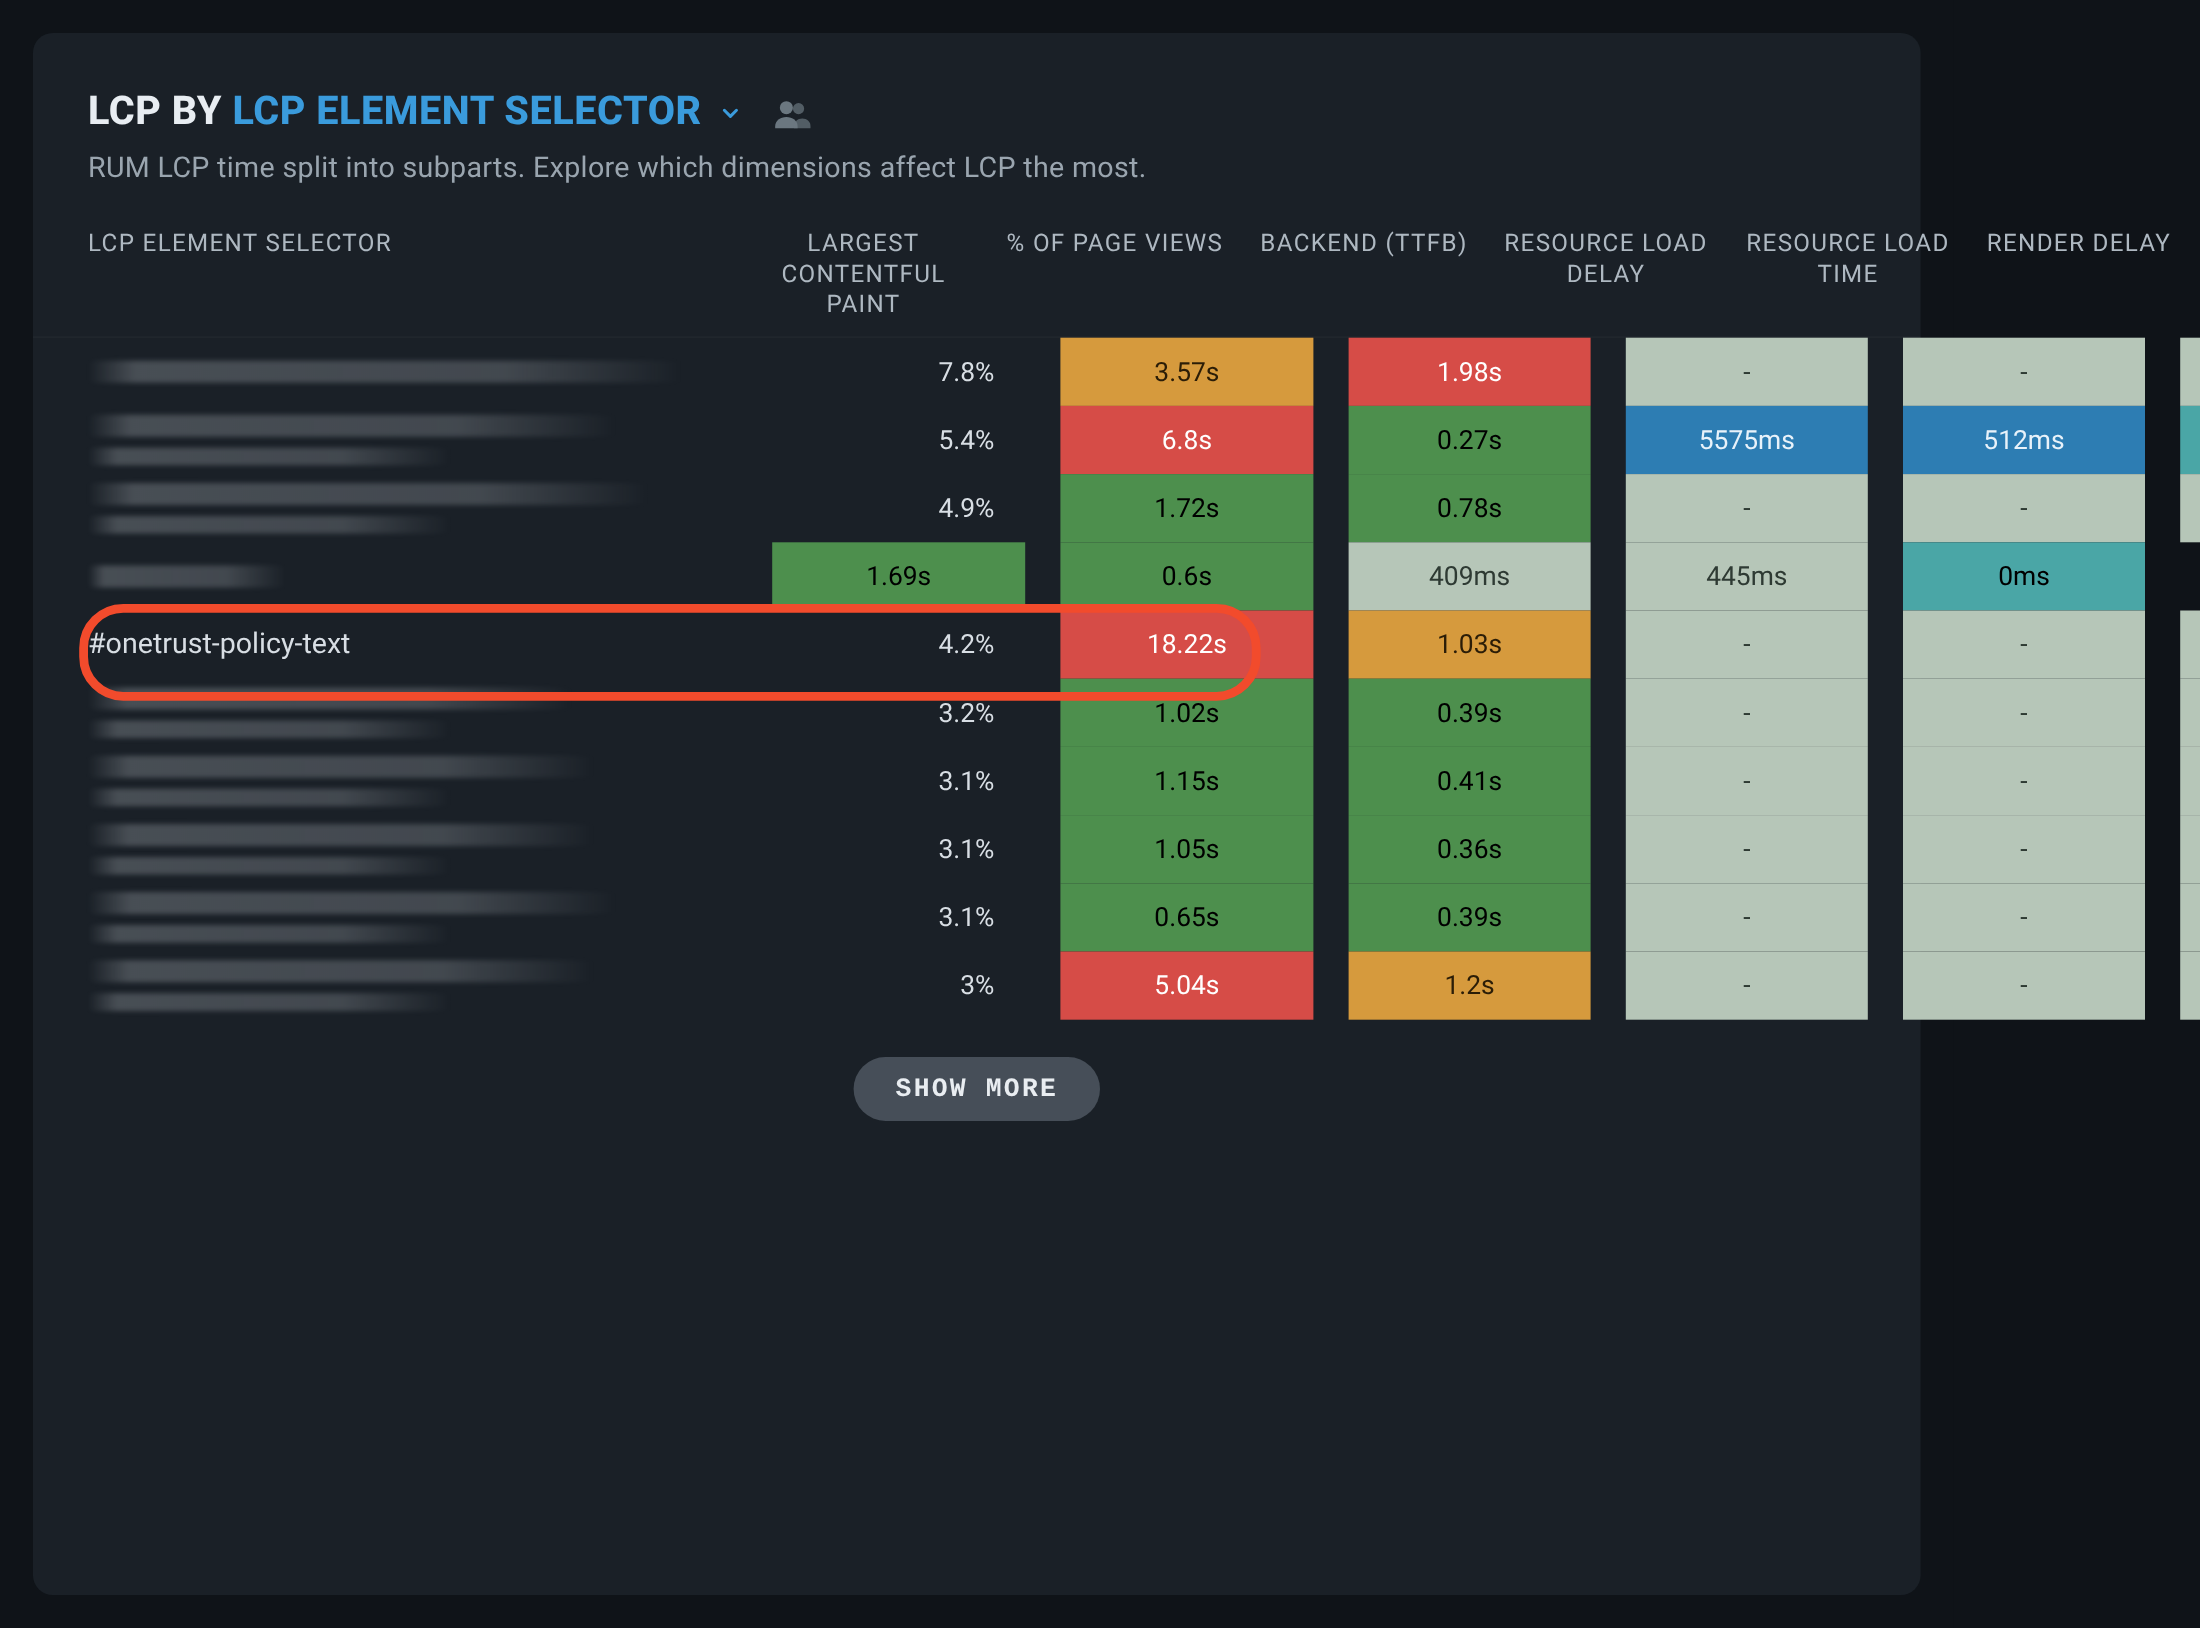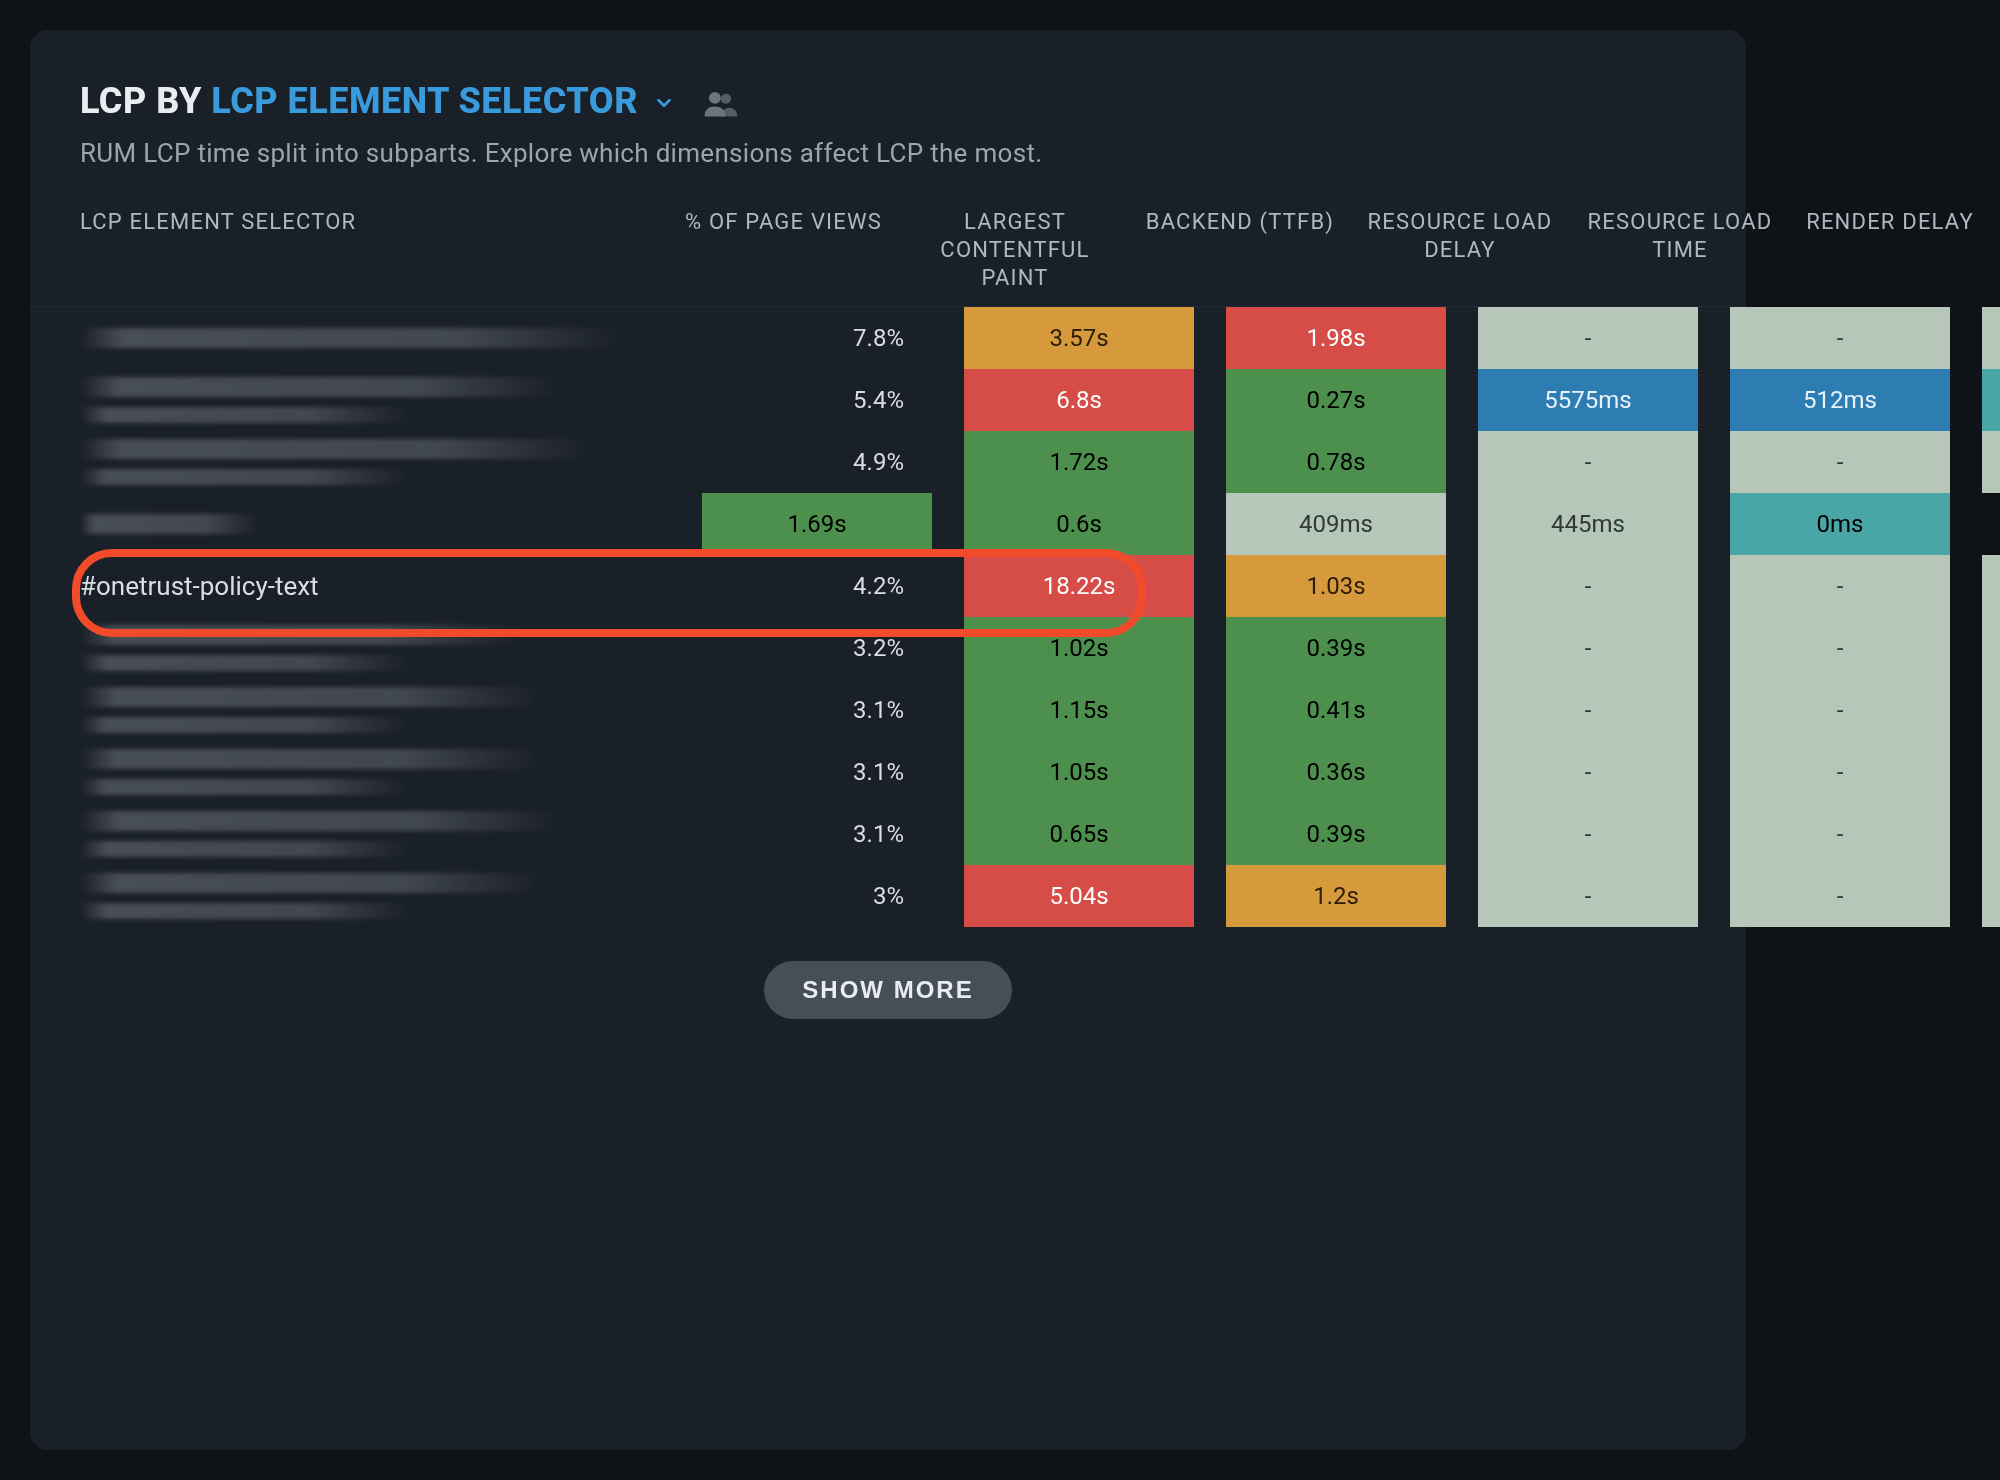--- a/index.html
+++ b/index.html
@@ -41,21 +41,21 @@
   .blurred{height:20px;border-radius:4px;background:linear-gradient(90deg,rgba(210,216,222,.0) 0%,rgba(210,216,222,.25) 8%,rgba(210,216,222,.22) 70%,rgba(210,216,222,0) 100%);filter:blur(2.2px);width:100%;}
   .blurred.l2{height:16px;margin-top:10px;width:60%;}
   .blurwrap{display:flex;flex-direction:column;justify-content:center;width:100%;padding-right:40px;height:100%;}
   .c-red{background:var(--red);color:#ffffff;}
   .c-orange{background:var(--orange);color:#2b1d07;}
   .c-green{background:var(--green);color:#000000;}
   .c-mint{background:var(--mint);color:#2e3a33;}
   .c-teal{background:var(--teal);color:#000000;}
   .c-blue{background:var(--blue);color:#e8f2fa;}
   .showmore{display:flex;justify-content:center;margin-top:34px;}
-  .showmore button{background:#464e58;border:none;color:#e9edf1;font-size:24px;font-weight:800;letter-spacing:2px;text-transform:uppercase;border-radius:34px;height:58px;padding:0 38px;cursor:pointer;}
+  .showmore button{background:#464e58;border:none;color:#e9edf1;font-size:24px;font-weight:800;letter-spacing:2px;text-transform:uppercase;border-radius:34px;height:58px;padding:0 38px;cursor:pointer;font-family:Liberation Mono, monospace;}
   .highlight{position:absolute;border:8px solid var(--highlight);border-radius:40px;left:42px;width:1058px;height:72px;top:249px;pointer-events:none;}
   svg{display:block;}
 </style>
 </head>
 <body>
 <div class="wrap">
   <div class="panel">
     <div class="titlebar">
       <div class="title">
         <span>LCP BY </span>
@@ -75,22 +75,22 @@
               <path d="M22 30c0-5 4-8.5 9-8.5s9 3.5 9 8.5v2H22v-2z" opacity=".7"></path>
             </svg>
         </span>
       </div>
     </div>
     <div class="subtitle">RUM LCP time split into subparts. Explore which dimensions affect LCP the most.</div>
 
     <div class="table">
       <div class="thead">
         <div class="th first">LCP ELEMENT SELECTOR</div>
+        <div class="th">LARGEST CONTENTFUL PAINT</div>
         <div class="th r">% OF PAGE VIEWS</div>
-        <div class="th">LARGEST CONTENTFUL PAINT</div>
         <div class="th">BACKEND (TTFB)</div>
         <div class="th">RESOURCE LOAD DELAY</div>
         <div class="th">RESOURCE LOAD TIME</div>
         <div class="th">RENDER DELAY</div>
       </div>
       <div class="tbody" id="tbody">
 
         <div class="row">
             <div class="cell sel">
               <div class="blurwrap">

